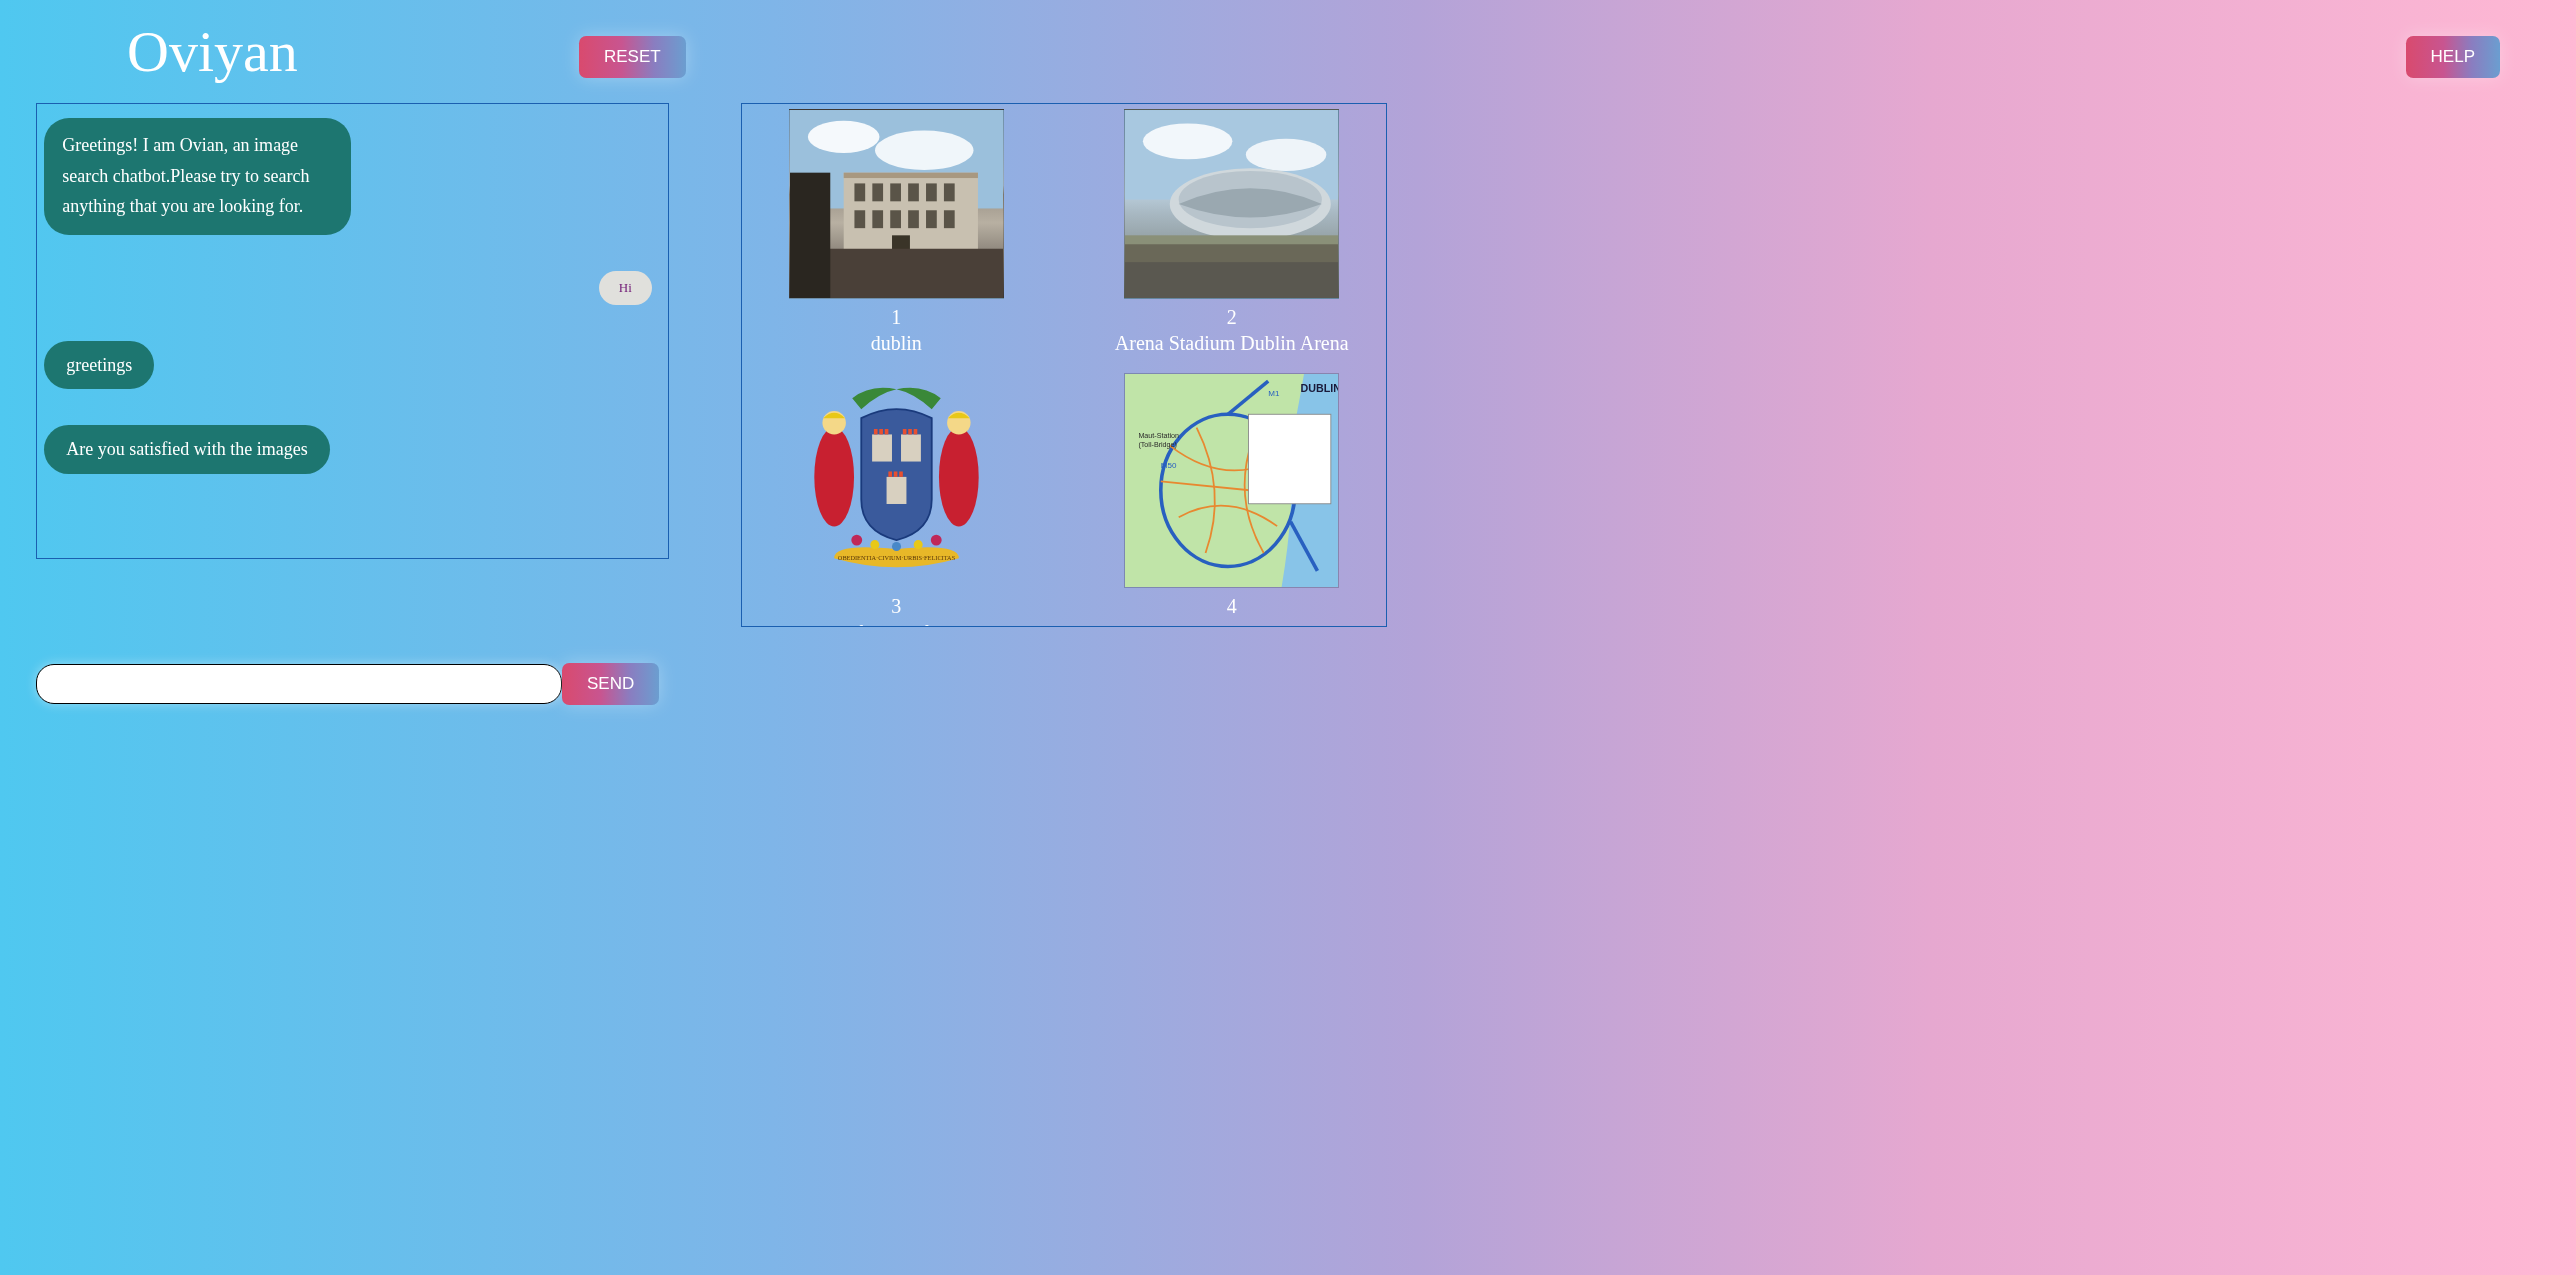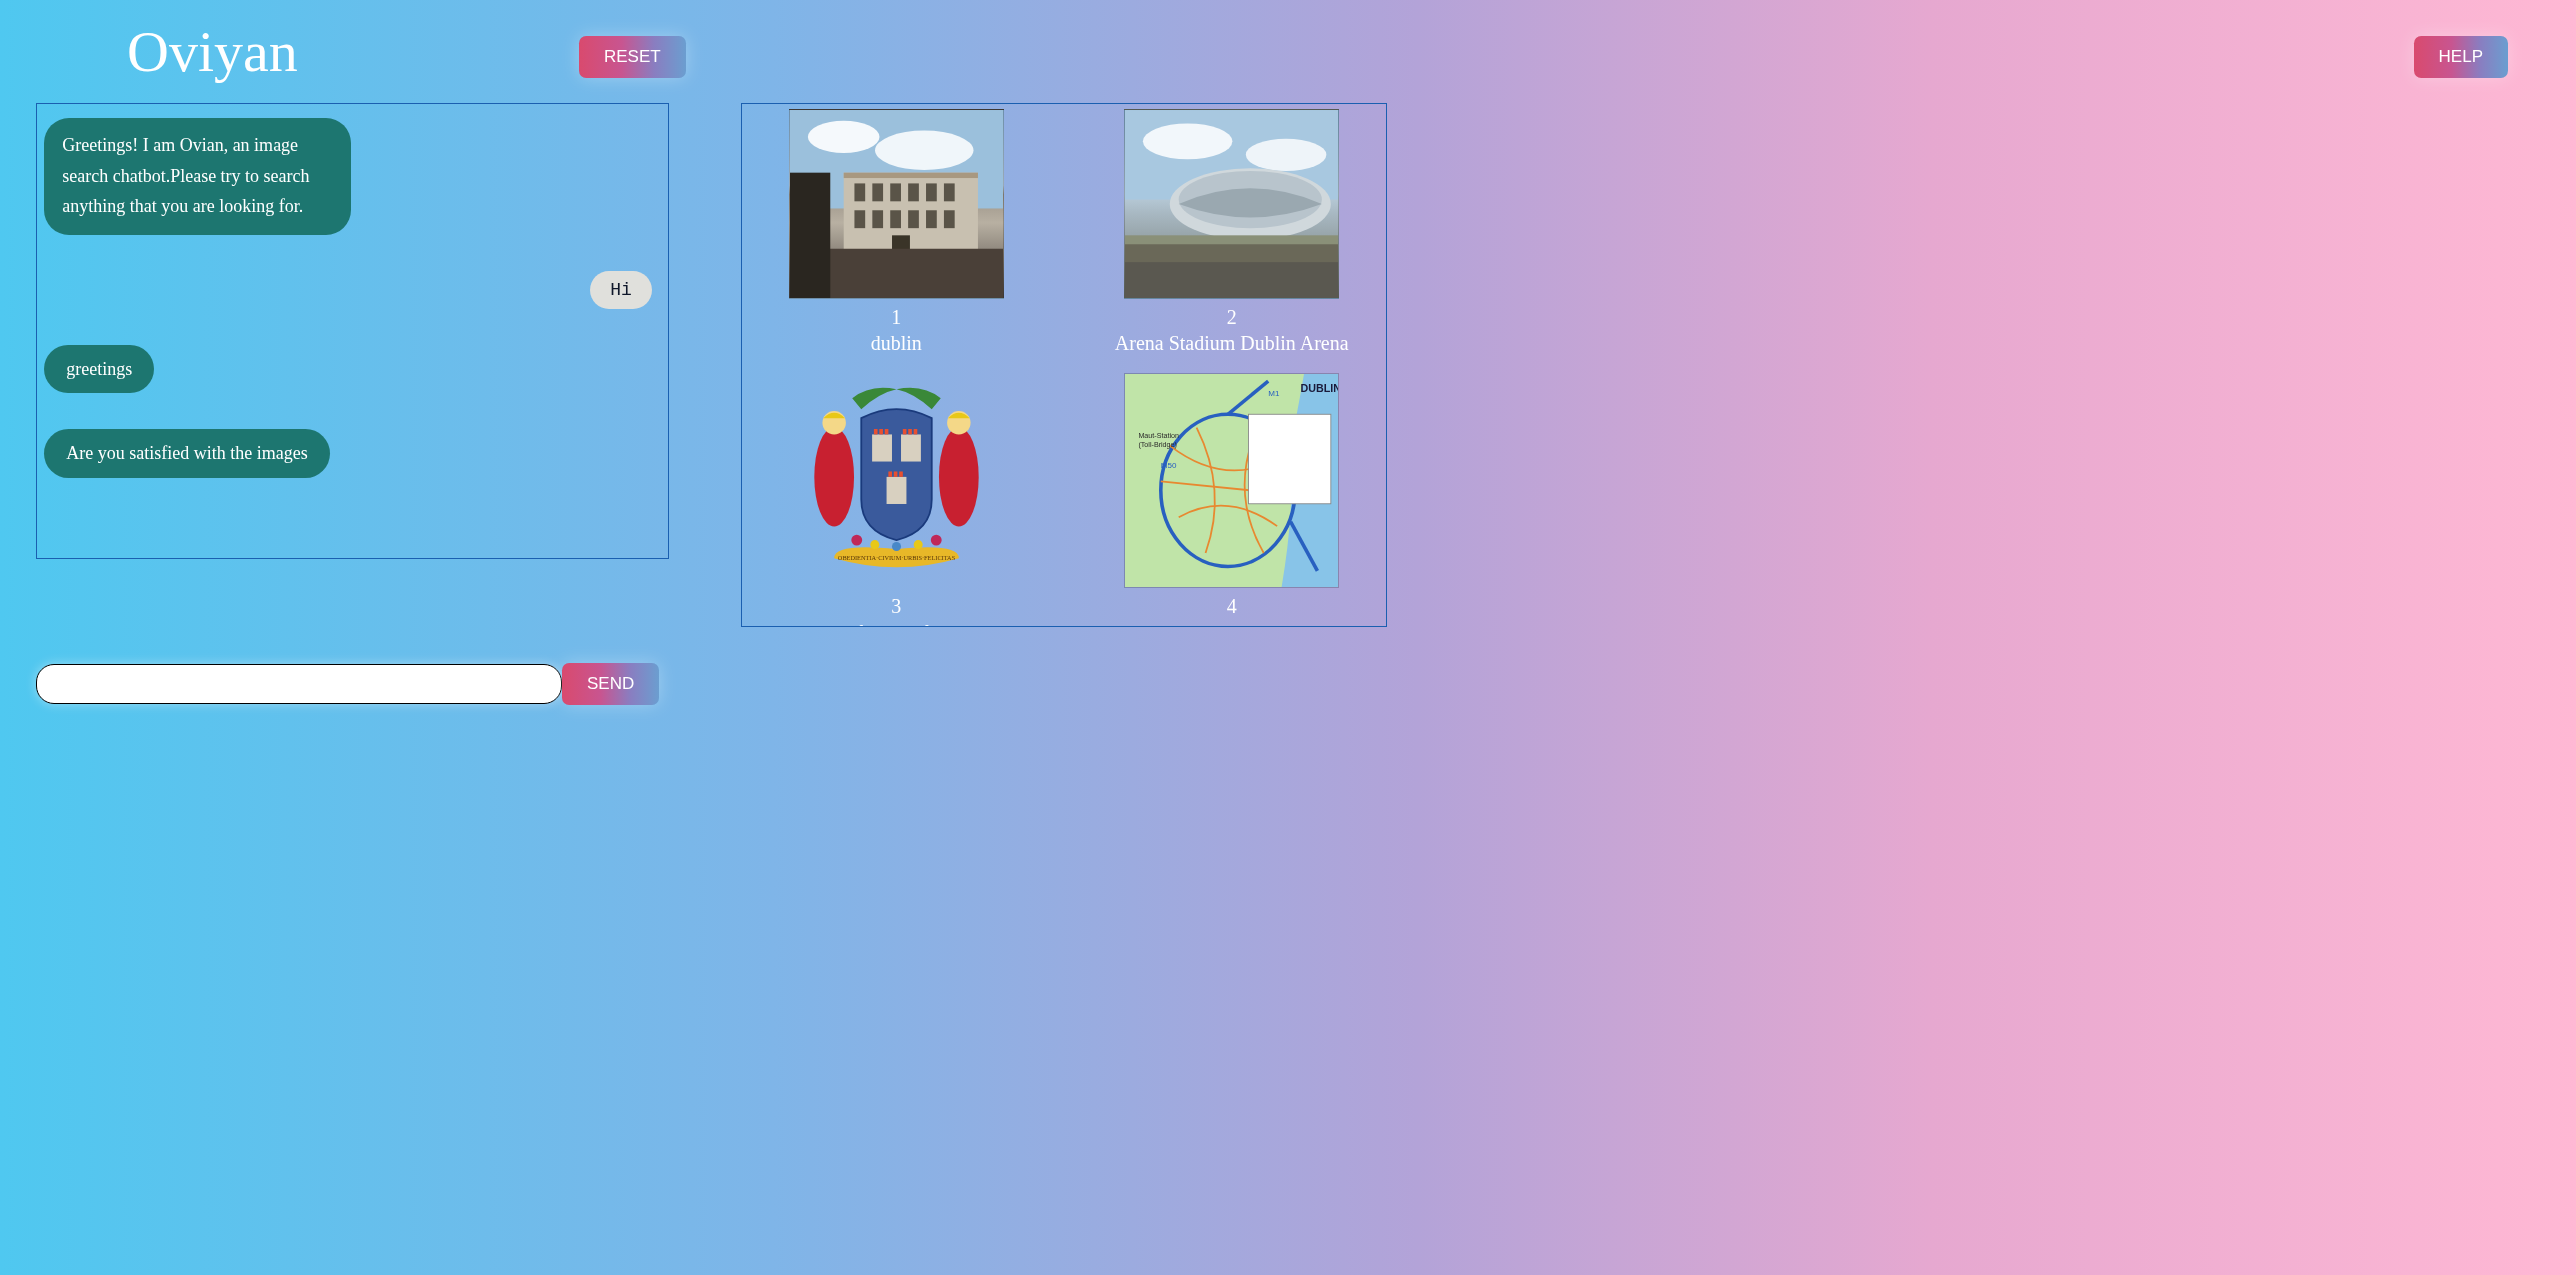--- a/index.html
+++ b/index.html
@@ -27,21 +27,21 @@
       color: #ffffff;
       border: none;
       padding: 11px 25px;
       font-size: 17px;
       font-family: Arial, sans-serif;
       border-radius: 7.2px;
       cursor: pointer;
       box-shadow: 0 0 18px rgba(255,255,255,0.3);
     }
     .reset-btn { position: absolute; left: 579px; top: 36px; }
-    .help-btn { position: absolute; right: 68px; top: 36px; }
+    .help-btn { position: absolute; right: 76px; top: 36px; }
     .main {
       display: flex;
       padding: 9px 36px 27px 36px;
       gap: 72px;
     }
     .chat-panel {
       flex: 0 0 633px;
       border: 0.9px solid #1a5fb0;
       height: 456px;
       padding: 13.6px 7.2px;
@@ -55,27 +55,27 @@
       border-radius: 25px;
       max-width: 307px;
       font-size: 18px;
       line-height: 1.7;
       margin-bottom: 36px;
       font-family: Georgia, serif;
     }
     .bot-msg.short { display: inline-block; padding: 9px 22px; }
     .user-msg {
       background: #e0e0dc;
-      color: #0f172a;
+      color: #701a75;
       padding: 9px 20px;
       border-radius: 25px;
-      font-size: 18px;
+      font-size: 13px;
       display: inline-block;
       margin-bottom: 36px;
-      font-family: Liberation Mono, monospace;
+      font-family: Liberation Serif, serif;
     }
     .user-row { text-align: right; padding-right: 9px; }
     .bot-row { text-align: left; }
     .results-panel {
       flex: 0 0 646px;
       border: 0.9px solid #1a5fb0;
       height: 524px;
       padding: 4.5px 13.6px 4.5px 13.6px;
       overflow-y: scroll;
     }

